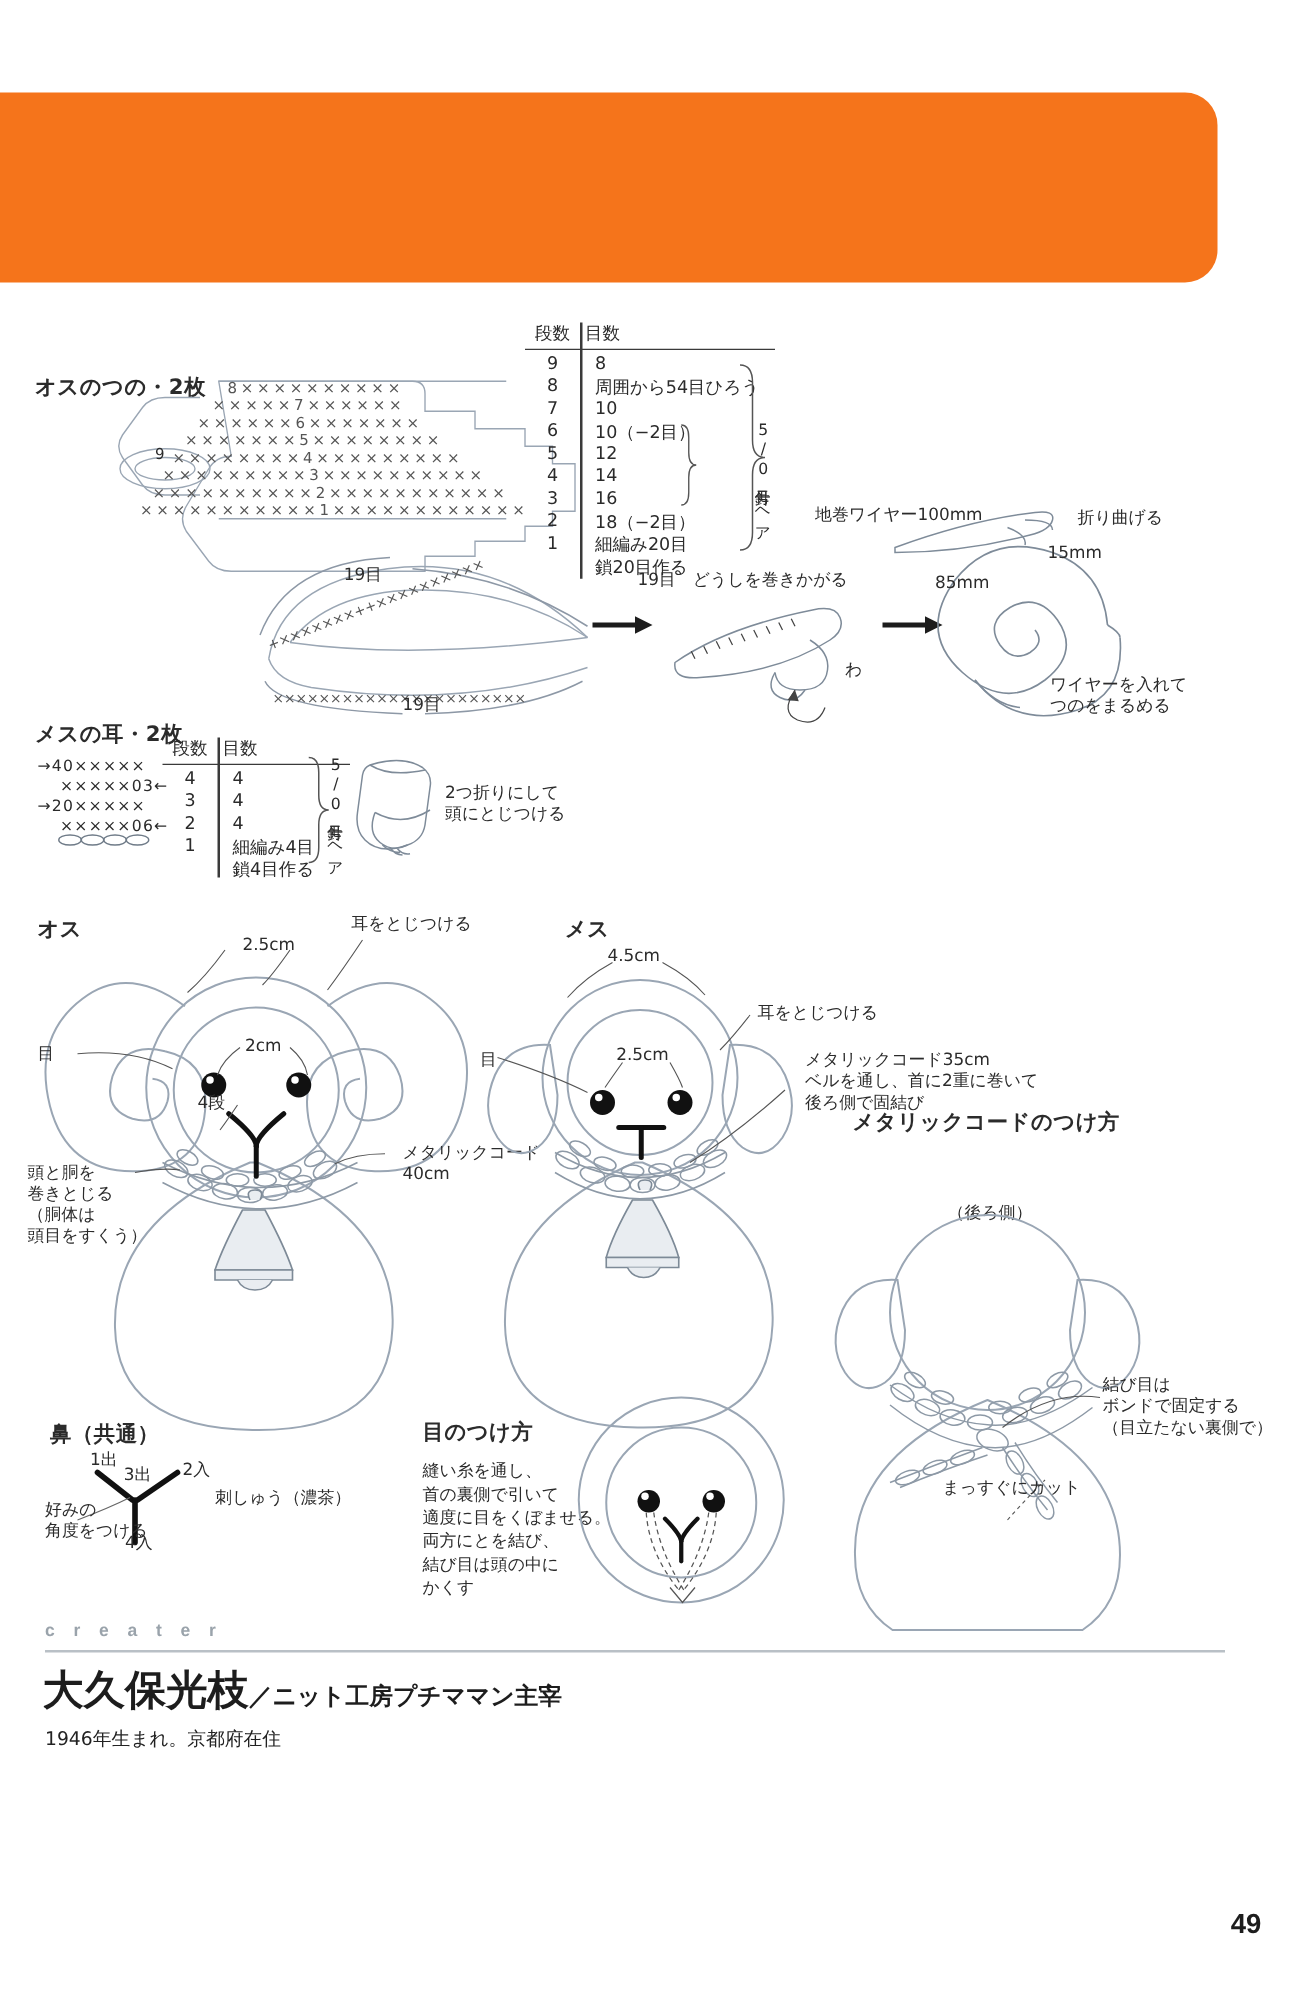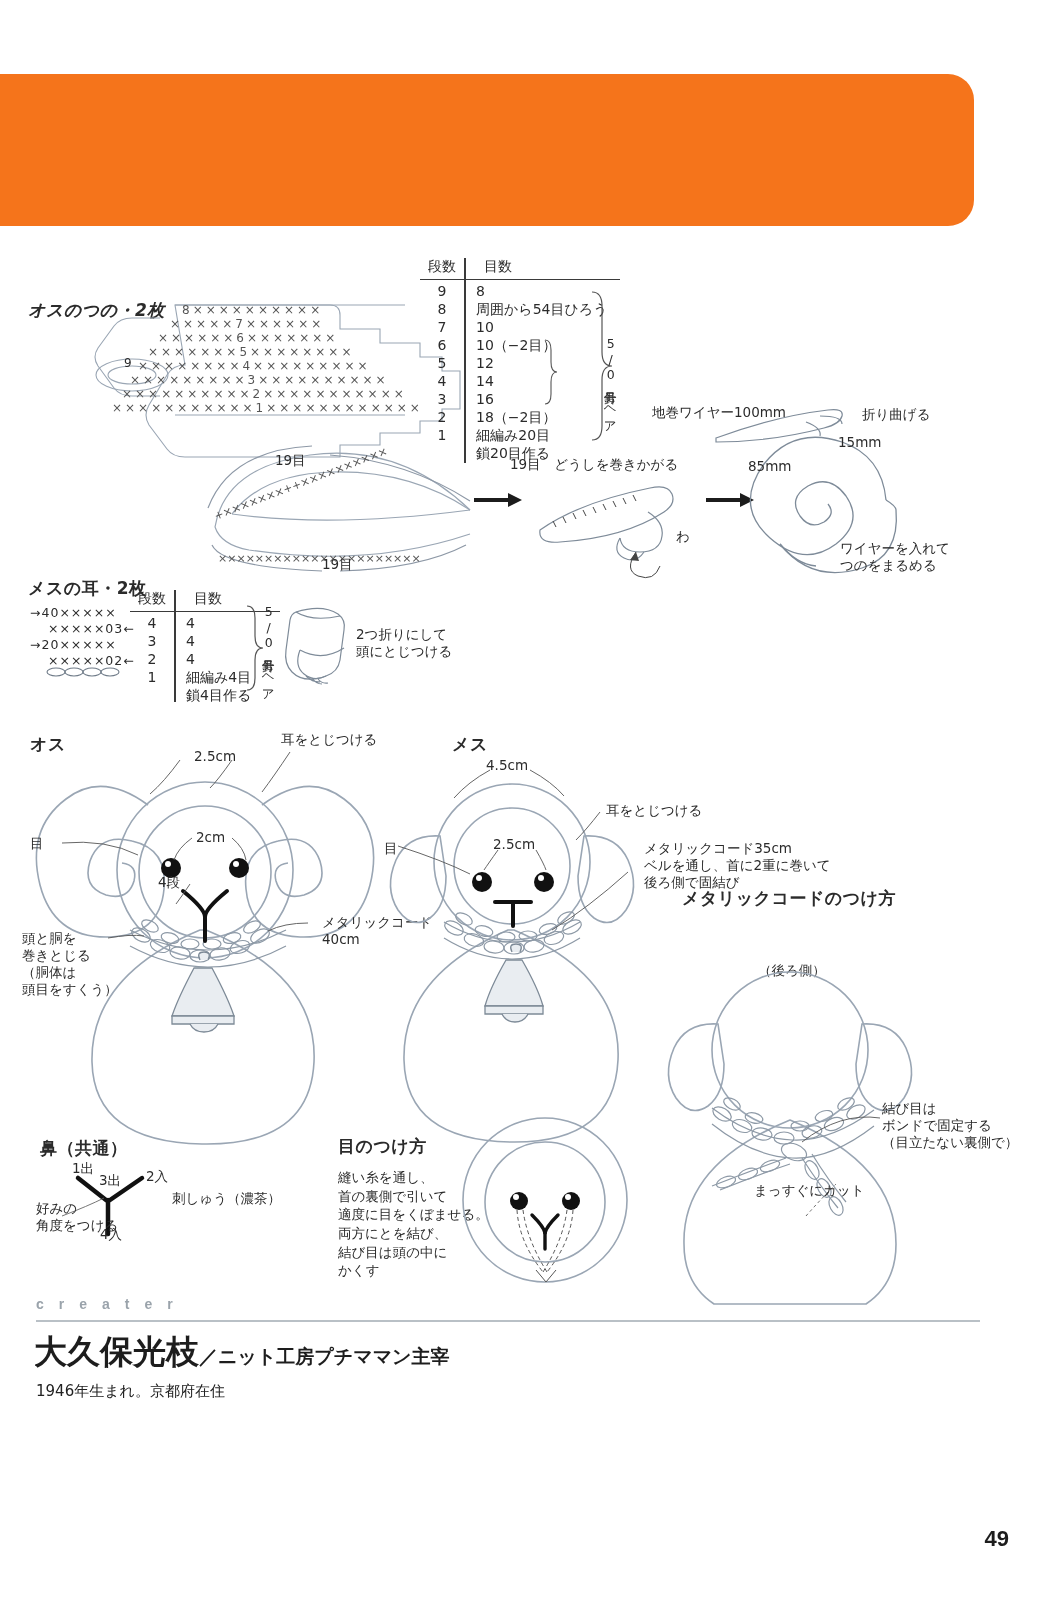--- a/index.html
+++ b/index.html
@@ -20,21 +20,21 @@
   .t{position:absolute;white-space:pre;line-height:1.25;}
   .jp{font-family:"DejaVu Sans","Liberation Sans",sans-serif;}
   .sec-title{font-size:17px;font-weight:bold;letter-spacing:.5px;}
   .lbl{font-size:13.5px;}
   .num{font-size:14px;}
 
   
   .tbl{position:absolute;font-size:14px;}
   .tbl .hdr{display:flex;border-bottom:1.6px solid #3a3a3a;padding-bottom:3px;}
   .tbl .hdr .c1{width:44px;text-align:center;}
-  .tbl .hdr .c2{padding-left:20px;}
+  .tbl .hdr .c2{padding-left:4px;}
   .tbl .rows{margin-top:3px;}
   .tbl .row{display:flex;height:18px;align-items:flex-start;}
   .tbl .row .c1{width:44px;text-align:center;}
   .tbl .row .c2{padding-left:12px;}
   .tbl .vsep{position:absolute;top:0;left:44px;width:1.6px;background:#3a3a3a;}
   .vtext{position:absolute;writing-mode:vertical-rl;text-orientation:upright;
          font-size:12.5px;letter-spacing:.5px;line-height:1.05;}
 
   svg{position:absolute;left:0;top:0;overflow:visible;pointer-events:none;}
 
@@ -52,21 +52,21 @@
 
   .stitchrow{position:absolute;font-size:12px;letter-spacing:3px;color:#555;font-family:"DejaVu Sans",sans-serif;}
 </style>
 </head>
 <body>
 
 <div class="page">
 
   <div class="banner"></div>
 
-  <div class="t sec-title jp" style="left:28px;top:300px;font-style:italic;">オスのつの・2枚</div>
+  <div class="t sec-title jp" style="left:28px;top:300px;">オスのつの・2枚</div>
 
   <svg width="1051" height="1600">
     <g stroke="#9aa6b4" stroke-width="1.1" fill="none">
 
       <path d="M175,305 h155 q10,0 10,10 v14 h40 v14 h40 v14 h22 v14 h18 v14 v24 h-18 v12 h-22 v12 h-40 v12 h-40 v12 h-155 q-12,0 -18,-8 l-18,-24 q-6,-10 0,-20 l18,-30 q6,-10 18,-10 z" transform="translate(0,0)"></path>
       <path d="M160,318 h-28 q-12,0 -18,8 l-16,22 q-6,9 0,18 l16,22 q6,8 18,8 h28"></path>
       <ellipse cx="132" cy="375" rx="36" ry="16"></ellipse>
       <ellipse cx="132" cy="375" rx="24" ry="9"></ellipse>
       <path d="M175,305 h230"></path>
       <path d="M175,415 h230"></path>
@@ -200,21 +200,21 @@
   <div class="t lbl jp" style="left:838px;top:434px;">15mm</div>
   <div class="t lbl jp" style="left:862px;top:406px;">折り曲げる</div>
   <div class="t lbl jp" style="left: 840px; top: 540px; white-space: pre;">ワイヤーを入れて
 つのをまるめる</div>
 
   <div class="t sec-title jp" style="left:28px;top:578px;">メスの耳・2枚</div>
 
   <div class="t jp" style="left:30px;top:605px;font-size:12.5px;letter-spacing:1px;">→40×××××</div>
   <div class="t jp" style="left:48px;top:621px;font-size:12.5px;letter-spacing:1px;">×××××03←</div>
   <div class="t jp" style="left:30px;top:637px;font-size:12.5px;letter-spacing:1px;">→20×××××</div>
-  <div class="t jp" style="left:48px;top:653px;font-size:12.5px;letter-spacing:1px;">×××××02←</div>
+  <div class="t jp" style="left:48px;top:653px;font-size:12.5px;letter-spacing:1px;">×××××06←</div>
   <svg width="1051" height="1600">
     <g stroke="#6f7b88" stroke-width="1.1" fill="none">
       <ellipse cx="56" cy="672" rx="9" ry="4"></ellipse>
         <ellipse cx="74" cy="672" rx="9" ry="4"></ellipse>
       <ellipse cx="92" cy="672" rx="9" ry="4"></ellipse>
         <ellipse cx="110" cy="672" rx="9" ry="4"></ellipse>
     </g>
   </svg>
 
   <div class="tbl jp" style="left:130px;top:590px;width:150px;">

